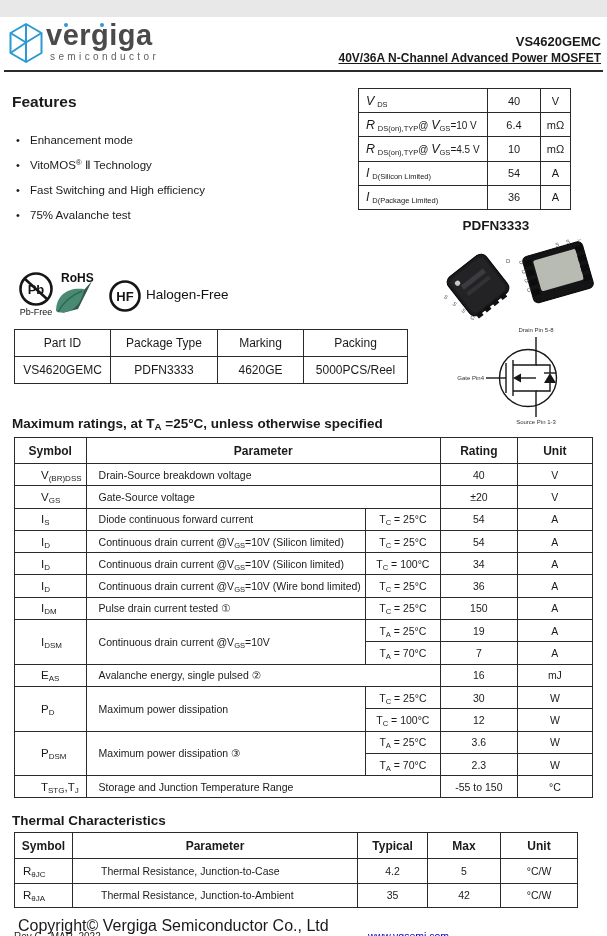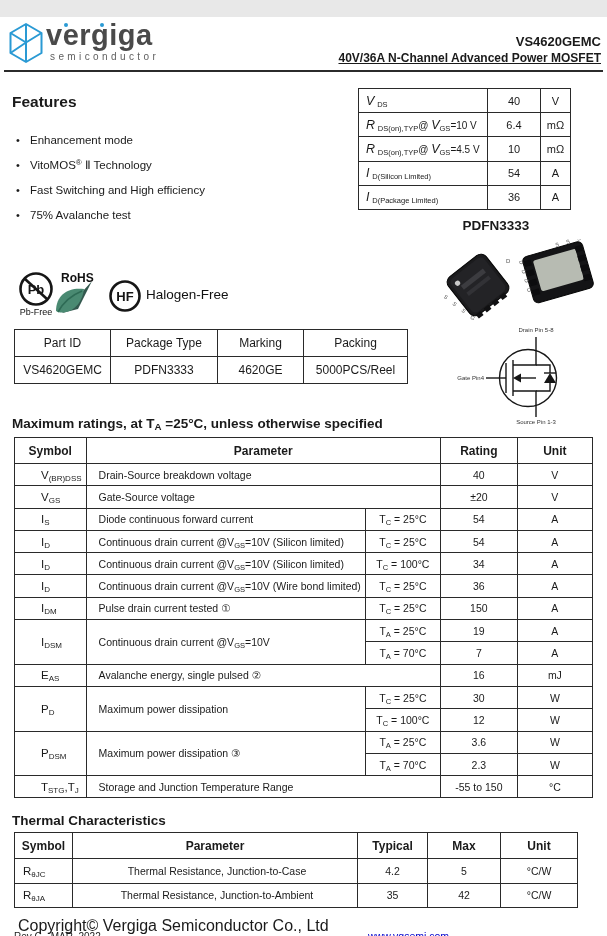--- a/index.html
+++ b/index.html
@@ -59,21 +59,21 @@
   .mr .sym{text-align:left;padding-left:26px;font-size:11.5px}
   .mr .sym sub{font-size:8px}
   .mr .par{text-align:left;padding-left:12px}
   .mr .cond,.mr .rat,.mr .unit{text-align:center}
 
   .tc{left:14px;top:815px}
   .tc th{height:25px}
   .tc td{height:23.5px;font-size:10.5px}
   .tc .sym{text-align:left;padding-left:8px;font-size:11.5px}
   .tc .sym sub{font-size:8px}
-  .tc .par{text-align:center;padding-left:8px}
+  .tc .par{text-align:left;padding-left:28px}
   .tc .typ,.tc .max,.tc .unit{text-align:center}
 
   
   .copy1{left:18px;top:900px;font-size:16px}
   .copy2{left:14px;top:914px;font-size:10px}
   .link{left:368px;top:913px;font-size:10.5px;color:#0000cc;text-decoration:underline;cursor:pointer}
 
   svg text{font-family:"Liberation Sans",sans-serif}
 </style>
 </head>

